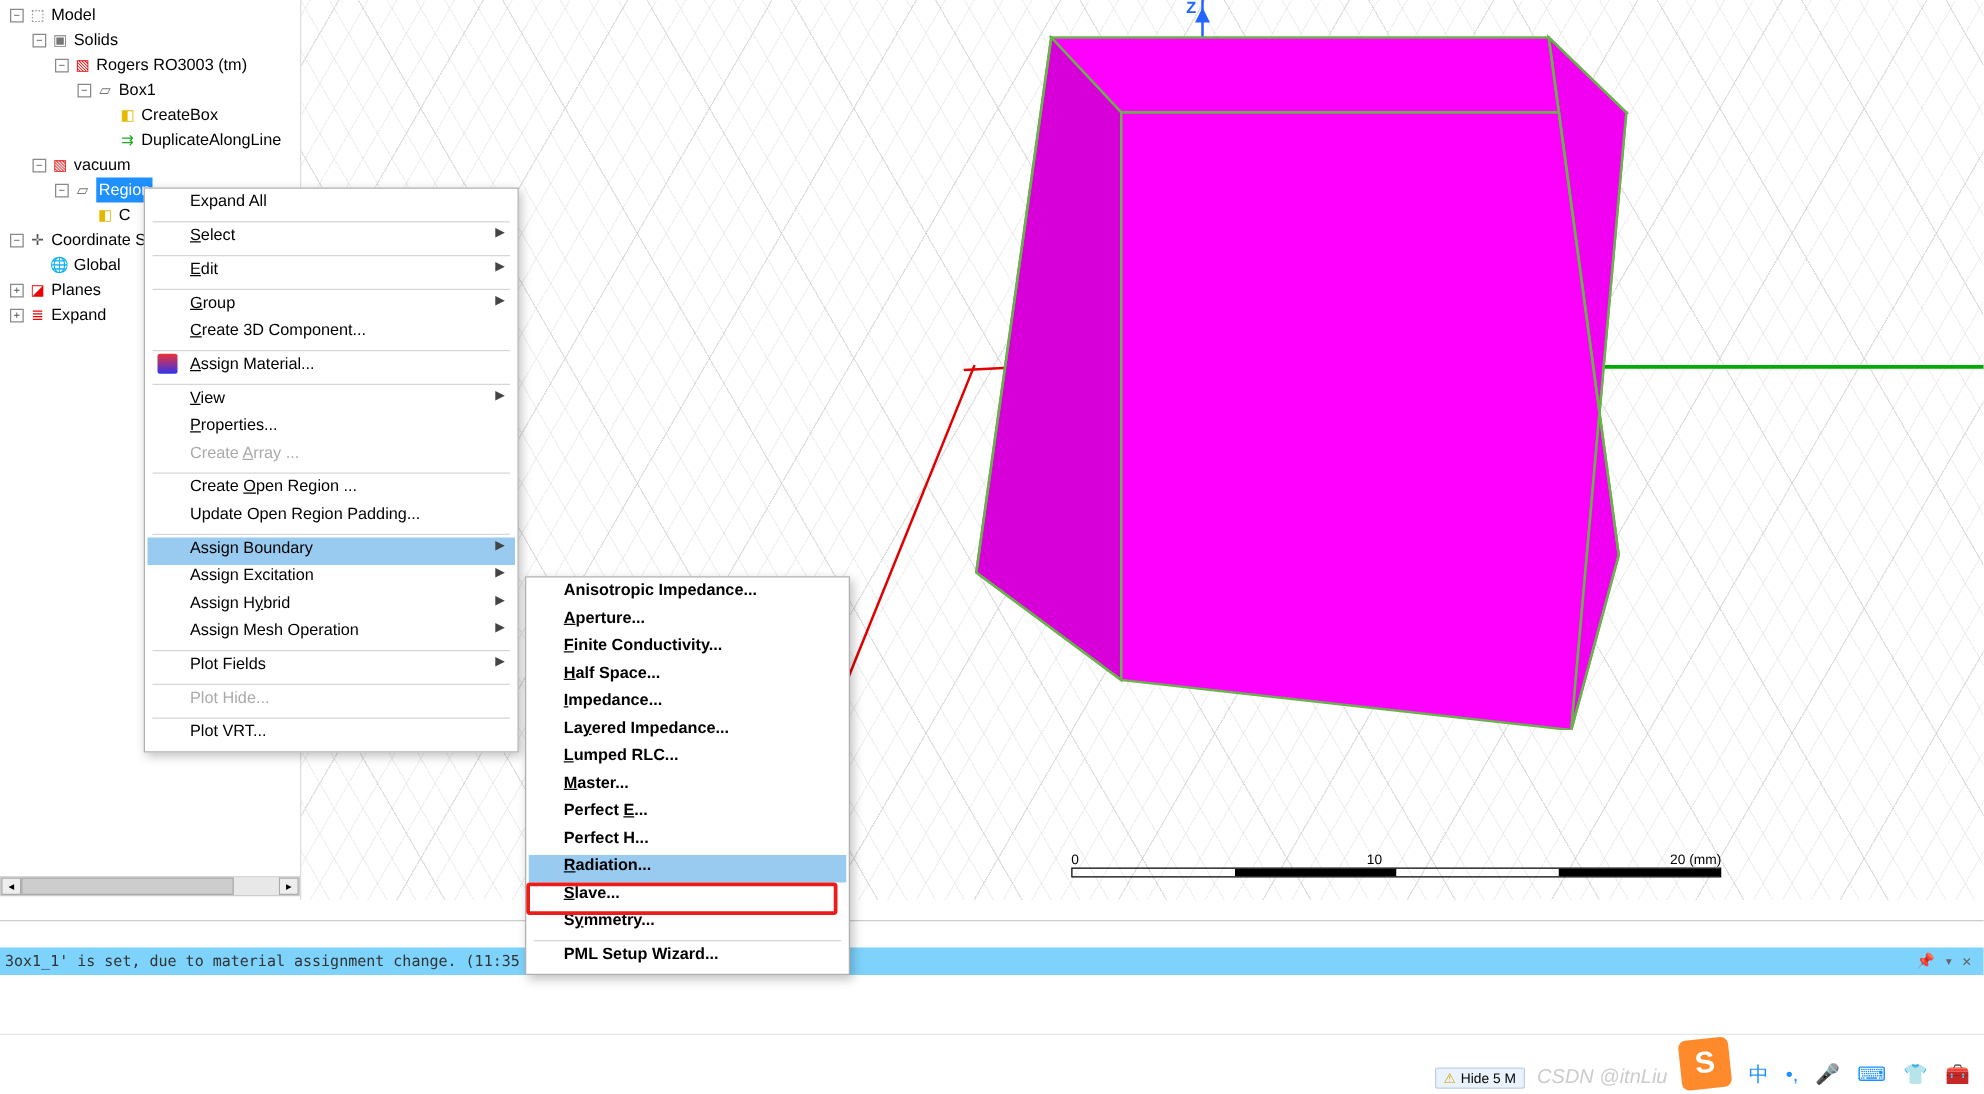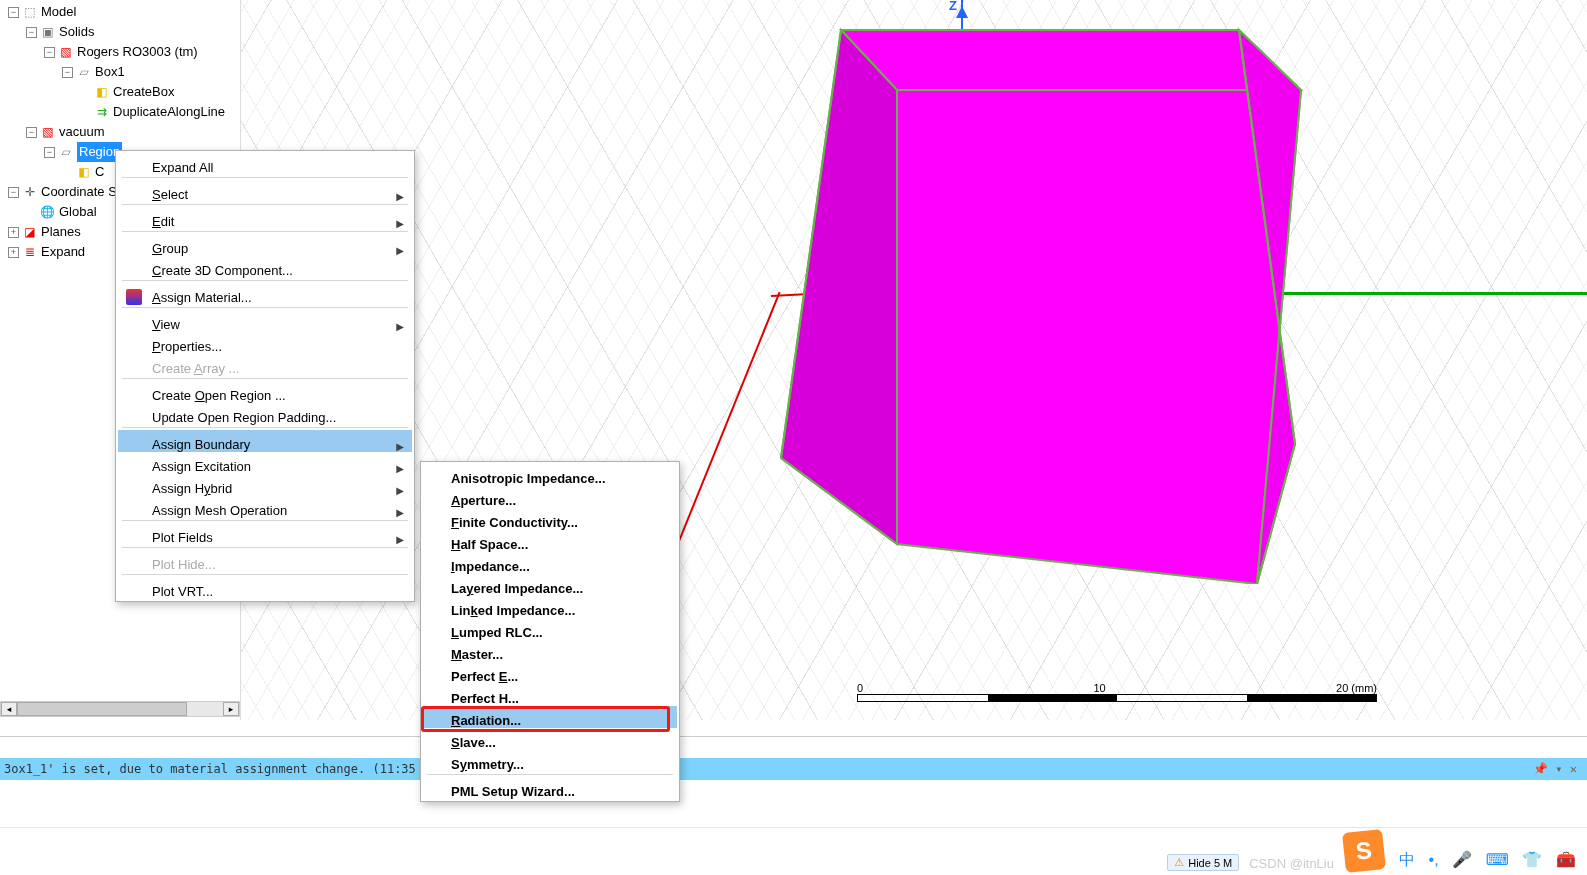--- a/index.html
+++ b/index.html
@@ -58,26 +58,26 @@
   .hscroll .btn { width:16px; height:14px; border:1px solid #aaa; background:#eee; font-size:9px; text-align:center; line-height:12px; }
   .hscroll .track { flex:1; background:#e8e8e8; height:14px; position:relative; }
   .hscroll .thumb { position:absolute; left:0; top:0; height:14px; width:170px; background:#cdcdcd; border:1px solid #aaa; }
   
   .statusbar { position:absolute; left:0; right:0; top:736px; height:26px; background:#fff; border-top:1px solid #ccc; border-bottom:1px solid #ccc; }
   .textbar { position:absolute; left:0; right:0; top:758px; height:22px; background:#7dd3fc; padding-left:4px; font-family: Consolas, monospace; font-size:12px; line-height:22px; color:#333; }
   .textbar .pin { float:right; margin-right:10px; color:#666; }
   .bottombar { position:absolute; left:0; right:0; bottom:0; height:48px; background:#fff; border-top:1px solid #e6e6e6; display:flex; justify-content:flex-end; align-items:flex-end; gap:10px; padding:4px 6px; }
   .bottombar .chip { border:1px solid #b9d1e8; background:#eaf3fb; border-radius:2px; padding:1px 6px; font-size:11px; display:flex; align-items:center; gap:4px; }
   .bottombar .chip .warn { color:#d79b00; }
-  .watermark { font-size:13px; color:#ccc; }
+  .watermark { font-size:16px; color:#ccc;font-style:italic; }
   .brand { width:40px; height:40px; background:#ff8a2b; color:#fff; font-weight:bold; font-size:24px; display:flex; align-items:center; justify-content:center; border-radius:6px; transform:rotate(-6deg); }
   .sysicons span { color:#1e90ff; font-size:16px; margin:0 5px; }
   
   .menu { position:absolute; background:#fff; border:1px solid #b0b0b0; box-shadow:2px 3px 8px rgba(0,0,0,.25); padding:2px; font-size:13px; }
-  .menu .row { height:22px; padding:0 28px 0 34px; display:flex; align-items:flex-end; position:relative; white-space:nowrap; }
+  .menu .row { height:22px; padding:0 28px 0 34px; display:flex; align-items:flex-start; position:relative; white-space:nowrap; }
   .menu .row.hov { background:#99caef; }
   .menu .row.dis { color:#aaa; }
   .menu .row .sub { position:absolute; right:8px; font-size:10px; color:#444; }
   .menu .sep { height:1px; background:#d6d6d6; margin:2px 4px; }
   .menu .row .ico { position:absolute; left:8px; width:16px; height:16px; }
   .menu1 { left:115px; top:150px; width:300px; }
   .menu2 { left:420px; top:461px; width:260px;font-weight:bold; }
   .menu2 .row { padding-left:28px; }
   .redbox { position:absolute; border:3px solid #ea1c1c; border-radius:3px; pointer-events:none; }
   .redbox1 { left:421px; top:706px; width:249px; height:26px; }
@@ -322,23 +322,20 @@
   <div class="row">
       <span><u class="acc">H</u>alf Space...</span>
     </div>
   <div class="row">
       <span><u class="acc">I</u>mpedance...</span>
     </div>
   <div class="row">
       <span>La<u class="acc">y</u>ered Impedance...</span>
     </div>
   <div class="row">
-      <span>Lin<u class="acc">k</u>ed Impedance...</span>
-    </div>
-  <div class="row">
       <span><u class="acc">L</u>umped RLC...</span>
     </div>
   <div class="row">
       <span><u class="acc">M</u>aster...</span>
     </div>
   <div class="row">
       <span>Perfect <u class="acc">E</u>...</span>
     </div>
   <div class="row">
       <span>Perfect H...</span>

